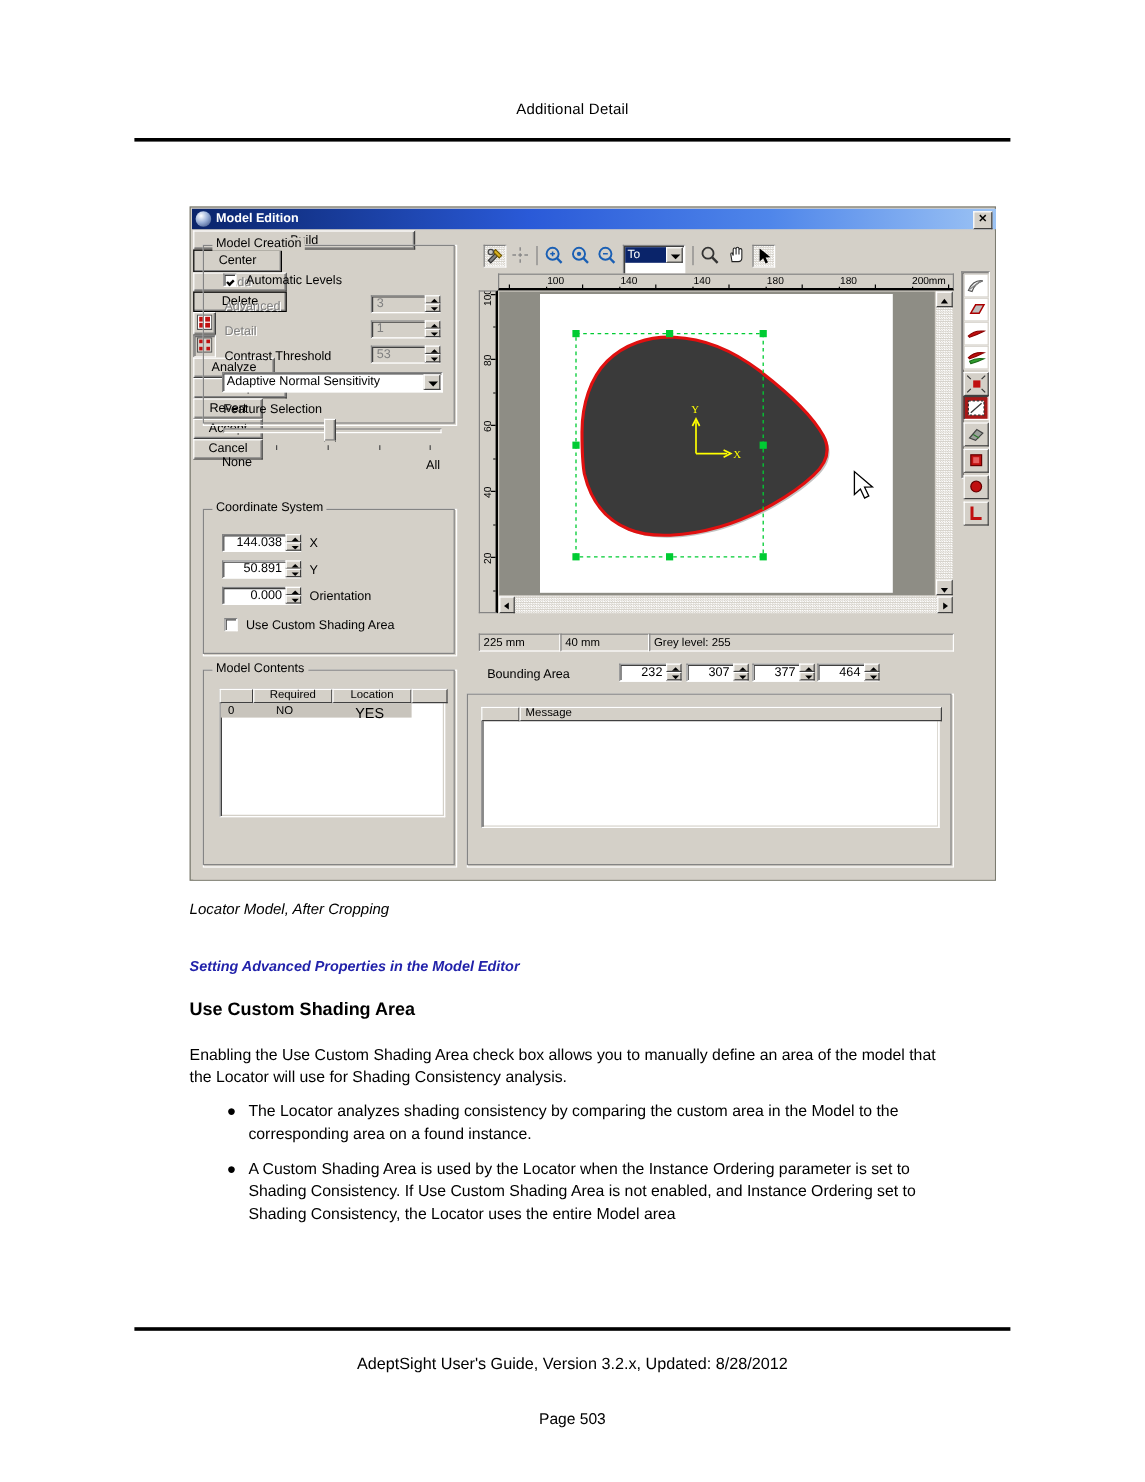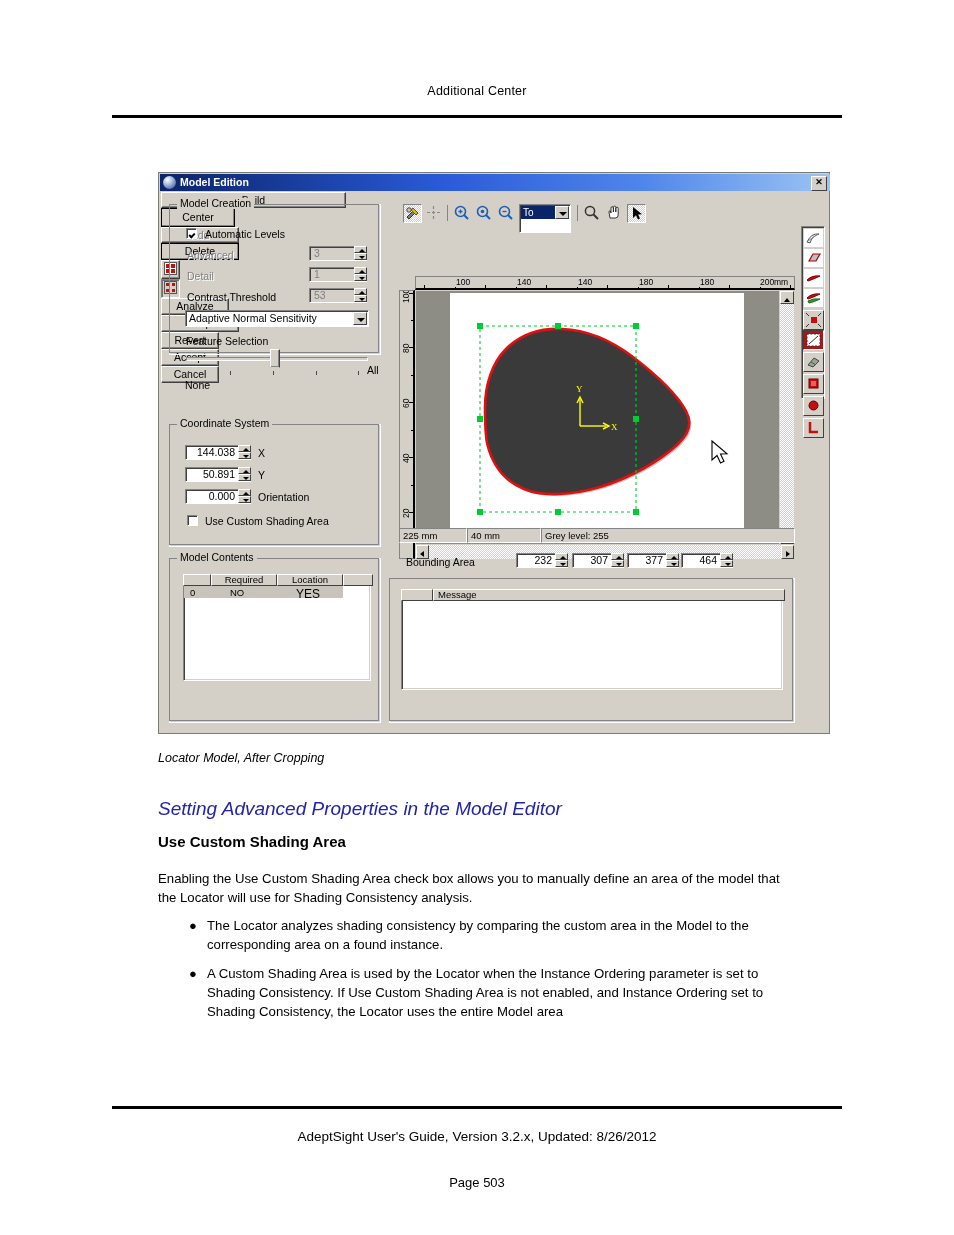--- a/index.html
+++ b/index.html
@@ -9,21 +9,21 @@
     color:#000;overflow:hidden;position:relative;
   }
   .hdr-title{position:absolute;left:0;top:84px;width:954px;text-align:center;
     font-size:12.5px;letter-spacing:.2px;}
   .hdr-rule{position:absolute;left:112px;top:115px;width:730px;height:3px;background:#000;}
   .ftr-rule{position:absolute;left:112px;top:1106px;width:730px;height:3px;background:#000;}
   .ftr-line1{position:absolute;left:0;top:1129px;width:954px;text-align:center;font-size:13.5px;}
   .ftr-line2{position:absolute;left:0;top:1175px;width:954px;text-align:center;font-size:13px;}
 
   .caption{position:absolute;left:158px;top:751px;font-size:12.5px;font-style:italic;}
-  .h-blue{position:absolute;left:158px;top:798px;font-size:19px;font-weight:normal;font-style:italic;
+  .h-blue{position:absolute;left:158px;top:798px;font-size:12px;font-weight:bold;font-style:italic;
     color:#2222aa;}
   .h-black{position:absolute;left:158px;top:833px;font-size:15px;font-weight:bold;}
   .para{position:absolute;left:158px;top:869px;width:630px;font-size:13.2px;line-height:19px;}
   .bullets{position:absolute;left:185px;top:916px;width:615px;font-size:13.2px;line-height:19px;}
   .bullet{position:relative;padding-left:22px;margin-bottom:10px;}
   .bullet .dot{position:absolute;left:4px;top:0px;font-size:13px;}
 
   
   .win{position:absolute;left:158px;top:172px;width:672px;height:562px;
     background:#d4d0c8;border:1px solid #7b7b70;box-sizing:border-box;}
@@ -94,21 +94,21 @@
     border-top:1px solid #848484;border-left:1px solid #848484;
     border-bottom:1px solid #fff;border-right:1px solid #fff;box-sizing:border-box;}
   .thumb{position:absolute;width:10px;height:19px;background:#d4d0c8;
     border:1px solid #fff;border-right-color:#404040;border-bottom-color:#404040;
     box-shadow:inset -1px -1px 0 #848484;box-sizing:border-box;cursor:pointer;}
   .thumb:after{content:"";position:absolute;left:-1px;bottom:-6px;width:0;height:0;
     border-left:5px solid transparent;border-right:5px solid transparent;border-top:6px solid #d4d0c8;}
   .tick{position:absolute;width:1px;height:4px;background:#4a4a4a;}
 
   
-  .view{position:absolute;box-sizing:border-box;background:#d4d0c8;margin-top:48px;}
+  .view{position:absolute;box-sizing:border-box;background:#d4d0c8;}
   .ruler{position:absolute;background:#d4d0c8;border:1px solid #848484;box-sizing:border-box;
     font-size:8.5px;overflow:hidden;}
   .rh{border-bottom:2px solid #000;}
   .canvas{position:absolute;background:#8e8d85;overflow:hidden;}
   .paper{position:absolute;background:#fff;}
 
   .sb{position:absolute;background:
     repeating-conic-gradient(#fff 0% 25%, #d4d0c8 0% 50%) 0 0/2px 2px;}
   .sbbtn{position:absolute;background:#d4d0c8;border:1px solid #fff;
     border-right-color:#404040;border-bottom-color:#404040;box-sizing:border-box;}
@@ -127,21 +127,21 @@
   .tbtn.press{border:1px solid #848484;border-right-color:#fff;border-bottom-color:#fff;
     background:repeating-conic-gradient(#fff 0% 25%, #d4d0c8 0% 50%) 0 0/2px 2px;}
   .vtool{position:absolute;width:21px;height:20px;box-sizing:border-box;cursor:pointer;
     background:#d4d0c8;border:1px solid #fff;border-right-color:#404040;border-bottom-color:#404040;}
   .vtool.sel{background:#a81818;border:1px solid #404040;border-right-color:#fff;border-bottom-color:#fff;}
   .vtool.flat{background:#fff;border:1px solid #d4d0c8;}
 </style>
 </head>
 <body>
 
-<div class="hdr-title">Additional Center</div>
+<div class="hdr-title">Additional Detail</div>
 <div class="hdr-rule"></div>
 
 <div class="win">
 
   <div class="titlebar">
     <span class="tb-ico"></span>
     <span class="tb-txt">Model Edition</span>
     <span class="tb-close">✕</span>
   </div>
 
@@ -189,21 +189,21 @@
     <div class="lbl" style="left:25px;top:143px;">Feature Selection</div>
 
     <div class="slider" style="left:25px;top:165px;width:182px;"></div>
     <div class="thumb" style="left:109px;top:157px;"></div>
     <div class="tick" style="left:27px;top:179px;"></div>
     <div class="tick" style="left:69px;top:179px;"></div>
     <div class="tick" style="left:112px;top:179px;"></div>
     <div class="tick" style="left:155px;top:179px;"></div>
     <div class="tick" style="left:197px;top:179px;"></div>
     <div class="lbl" style="left:24px;top:187px;">None</div>
-    <div class="lbl" style="left:194px;top:172px;margin-left:12px;">All</div>
+    <div class="lbl" style="left:194px;top:190px;">All</div>
 
     <div class="btn" style="left:23px;top:203px;width:185px;height:16px;line-height:14px;">Build</div>
 
     <div class="grp" style="left:8px;top:232px;width:212px;height:123px;">
       <span class="grp-lbl">Coordinate System</span>
     </div>
 
     <div class="spin" style="left:24px;top:253px;width:66px;">
       <div class="fld">144.038</div>
       <div class="ar">
@@ -541,14 +541,14 @@
     <span class="dot">●</span>
     <span>The Locator analyzes shading consistency by comparing the custom area in the Model to the corresponding area on a found instance.</span>
   </div>
   <div class="bullet">
     <span class="dot">●</span>
     <span>A Custom Shading Area is used by the Locator when the Instance Ordering parameter is set to Shading Consistency. If Use Custom Shading Area is not enabled, and Instance Ordering set to Shading Consistency, the Locator uses the entire Model area</span>
   </div>
 </div>
 
 <div class="ftr-rule"></div>
-<div class="ftr-line1">AdeptSight User's Guide,  Version 3.2.x, Updated: 8/26/2012</div>
+<div class="ftr-line1">AdeptSight User's Guide,  Version 3.2.x, Updated: 8/28/2012</div>
 <div class="ftr-line2">Page 503</div>
 
 </body></html>

